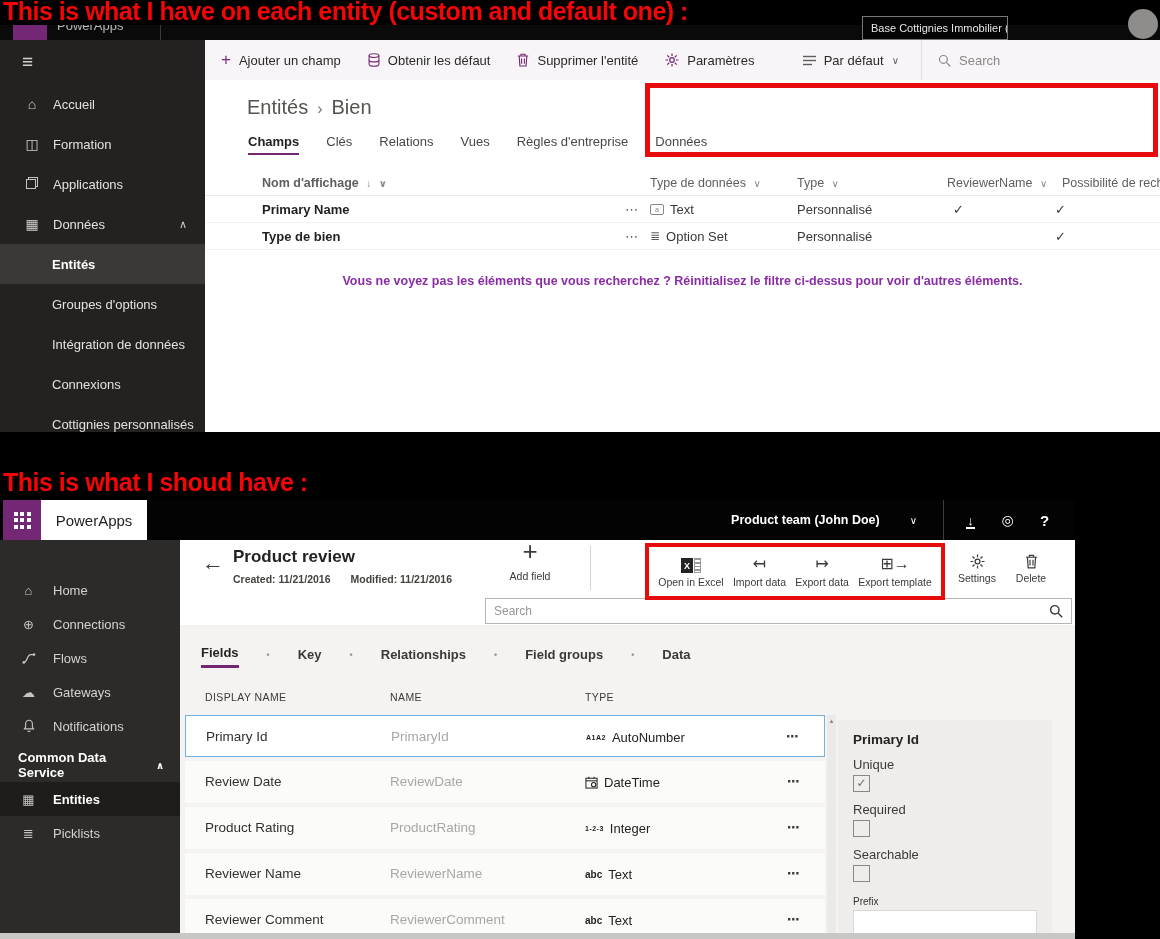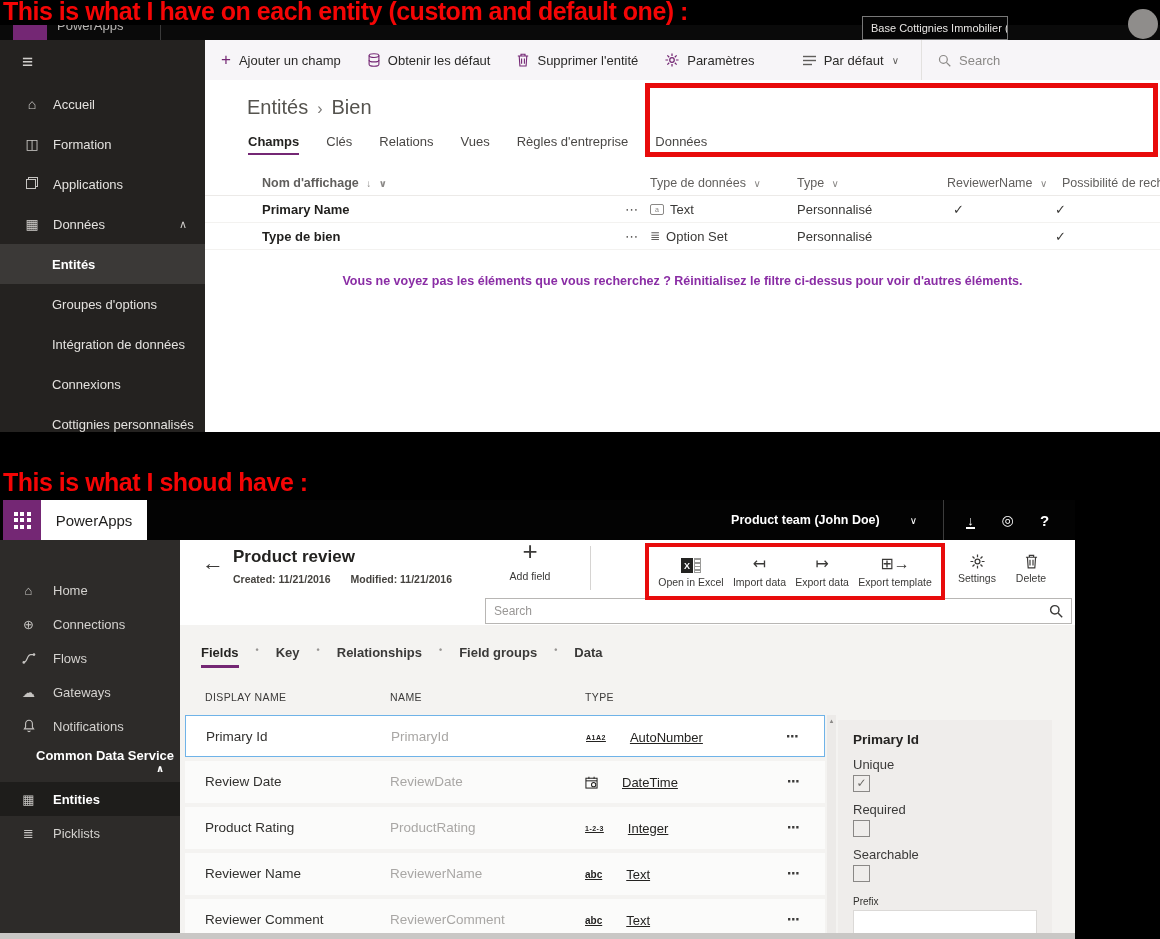--- a/index.html
+++ b/index.html
@@ -88,21 +88,21 @@
   #s2-team-chev { margin:0 26px 0 30px; font-size:10px; }
   #s2-hsep { width:1px; height:40px; background:#3c3c3c; margin-right:8px; }
   .hicon { width:37px; text-align:center; font-size:14px; cursor:default; }
   .dl { display:inline-block; border-bottom:2px solid #fff; line-height:11px; padding:0 1px 1px; font-size:13px; }
   .q { font-size:15px; font-weight:bold; }
 
   #s2-sidebar { position:absolute; top:40px; left:0; width:180px; height:399px; background:#2d2b29; padding-top:33px; font-size:13px; color:#d4d2cf; }
   .s2-item { height:34px; display:flex; align-items:center; padding-left:21px; gap:17px; cursor:default; }
   .s2-item .ic { width:15px; font-size:13px; color:#c6c4c1; text-align:center; display:flex; justify-content:center; flex:none; }
   .s2-item.sel { background:#1e1d1b; font-weight:bold; color:#fff; }
-  .s2-sect { height:34px; margin-top:5px; display:flex; align-items:center; padding-left:30px; font-weight:bold; color:#fff; font-size:13px;flex-direction:column; }
+  .s2-sect { height:34px; margin-top:5px; display:flex; align-items:center; padding-left:18px; font-weight:bold; color:#fff; font-size:13px; }
   .s2-sect .chev { margin-left:auto; margin-right:16px; font-size:10px; }
   .ic-apps { position:relative; width:12px; height:12px; display:inline-block; }
   .ic-apps::before { content:""; position:absolute; right:0; top:0; width:8px; height:8px; border:1.2px solid #c6c4c1; }
   .ic-apps::after { content:""; position:absolute; left:0; bottom:0; width:8px; height:8px; border:1.2px solid #c6c4c1; background:#2d2b29; }
   #s1-sidebar .ic-apps::after { background:#242220; }
 
   #s2-content { position:absolute; top:40px; left:180px; width:895px; height:399px; }
   #s2-titlebar { position:absolute; top:0; left:0; width:100%; height:85px; background:#fff; }
   #s2-back { position:absolute; left:22px; top:10px; font-size:22px; color:#3b3a38; cursor:default; }
   #s2-title { position:absolute; left:53px; top:7px; font-size:17px; font-weight:bold; color:#242321; }
@@ -122,33 +122,33 @@
   .xl-x::after { content:"X"; }
   .xl-grid { width:7px; height:15px; margin-left:1px; border:1px solid #9a9a98; background:repeating-linear-gradient(#9a9a98 0 1.5px,#fff 1.5px 3.5px); }
   .arrow-g { font-size:15px; }
   .gridarrow { font-size:13px; letter-spacing:0; }
   #s2-searchbox { position:absolute; left:305px; top:58px; width:587px; height:26px; background:#fff; border:1px solid #b8b6b4; display:flex; align-items:center; padding:0 8px; }
   #s2-searchbox input { flex:1; border:none; outline:none; font-size:12px; color:#3b3a39; font-family:inherit; background:transparent; }
   #s2-searchbox input::placeholder { color:#999795; }
   #s2-searchbox .mag { color:#3b3a39; display:flex; }
 
   #s2-main { position:absolute; top:85px; left:0; width:100%; height:314px; background:#f4f3f1; overflow:hidden; }
-  #s2-tabs { position:absolute; left:21px; top:20px; display:flex; gap:17px; font-size:13px; font-weight:bold; color:#3b3a39; }
+  #s2-tabs { position:absolute; left:21px; top:20px; display:flex; align-items:center; gap:28px; font-size:13px; font-weight:bold; color:#3b3a39; }
   .s2tab { padding-bottom:5px; cursor:default; }
   .s2tab.sel { color:#242321; border-bottom:3px solid #742774; }
   .tabdot { color:#979593; font-size:9px; padding-bottom:4px; }
   #s2-thead { position:absolute; left:5px; top:66px; width:640px; height:22px; font-size:10.5px; font-weight:normal; color:#3b3a39; letter-spacing:0.4px; }
   .s2th { position:absolute; white-space:nowrap; }
   .h2-c1 { left:20px; } .h2-c2 { left:205px; } .h2-c3 { left:400px; }
   #s2-rows { position:absolute; left:5px; top:90px; width:640px; }
   .s2row { position:relative; height:42px; background:#fbfbfa; margin-bottom:4px; font-size:13.5px; }
   .s2row.sel { background:#fff; border:1px solid #6fb3e8; }
   .r-c1 { position:absolute; left:20px; top:0; line-height:42px; color:#32312f; }
   .r-c2 { position:absolute; left:205px; top:0; line-height:42px; color:#a9a7a5; }
-  .r-c3 { position:absolute; left:400px; top:0; height:42px; display:flex; align-items:center; gap:24px; color:#242321; font-size:13px;text-decoration:underline; }
+  .r-c3 { position:absolute; left:400px; top:0; height:42px; display:flex; align-items:center; gap:6px; color:#242321; font-size:13px; }
   .r-dots { position:absolute; right:22px; top:0; line-height:42px; letter-spacing:3px; color:#3b3a39; font-size:13px; font-weight:bold; cursor:default; }
   .g-sm { font-size:7px; font-weight:bold; color:#1f1e1d; letter-spacing:0.5px; }
   .g-abc { font-size:10px; font-weight:bold; color:#1f1e1d; }
   #s2-scroll { position:absolute; left:647px; top:90px; width:9px; height:224px; background:#eceae8; font-size:7px; color:#8a8886; text-align:center; line-height:11px; }
   #s2-props { position:absolute; left:658px; top:65px; width:214px; height:249px; }
   .props-h { height:30px; background:#e3e1df; display:flex; align-items:center; padding-left:13px; font-size:12px; color:#3b3a39; letter-spacing:0.3px; }
   .props-b { position:absolute; top:30px; left:0; right:0; bottom:0; background:#efedeb; padding:12px 15px; }
   .pfield { font-size:13.5px; font-weight:bold; color:#242321; }
   .plabel { font-size:13px; color:#3b3a39; margin-top:10px; }
   .pcheck { width:17px; height:17px; border:1px solid #8a8886; margin-top:3px; font-size:12px; line-height:15px; text-align:center; color:#6b6966; cursor:default; }

